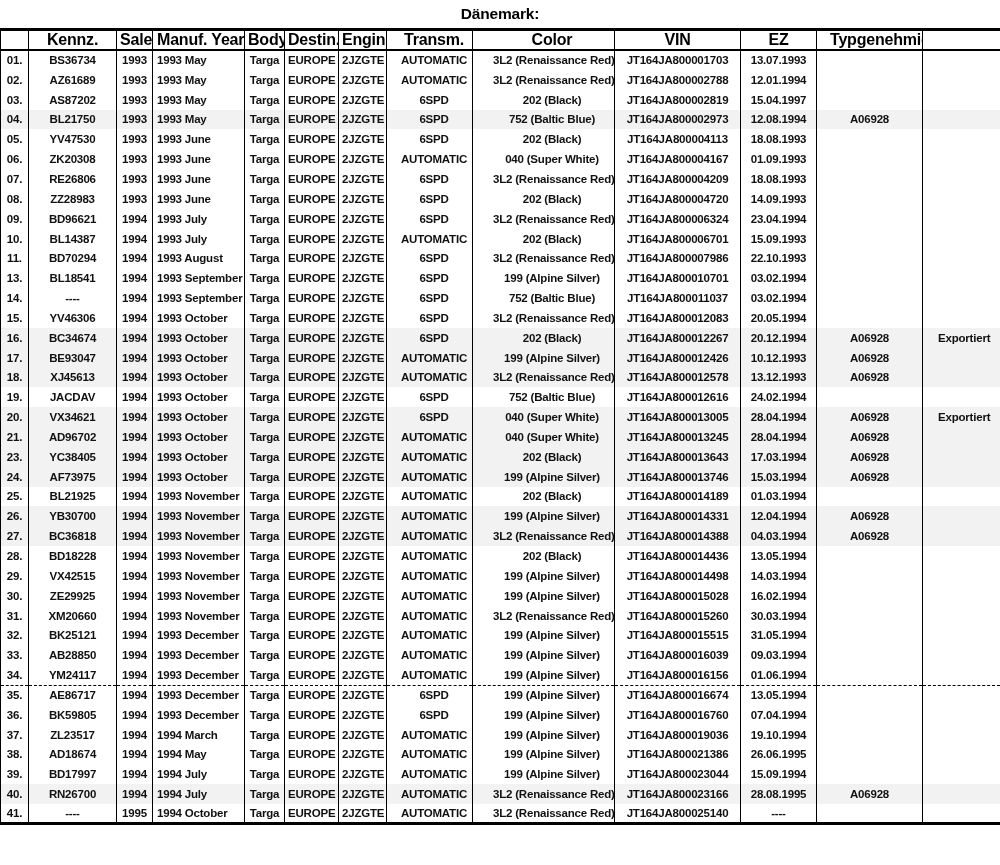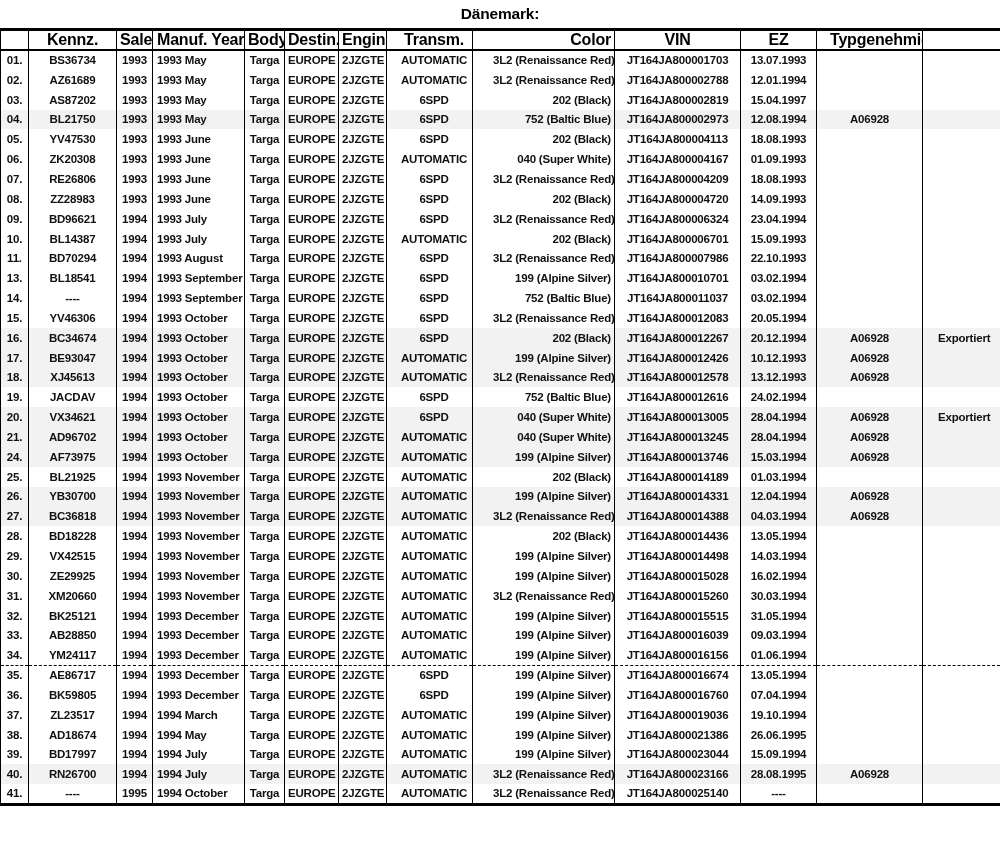--- a/index.html
+++ b/index.html
@@ -27,21 +27,21 @@
 
   
   .col-num            { width:28px;  }
   .col-kennz          { width:88px;  }
   .col-sale           { width:36px;  }
   .col-manuf_year     { width:92px;  text-align:left; padding-left:4px; }
   .col-body           { width:40px;  }
   .col-destin         { width:54px;  }
   .col-engine         { width:48px;  }
   .col-transm         { width:86px;padding-left:12px;  }
-  .col-color          { width:142px; text-align:right; padding-left:20px; }
+  .col-color          { width:142px; text-align:center; padding-left:20px; }
   .col-vin            { width:126px;margin-top:40px; }
   .col-ez             { width:76px;  }
   .col-typgenehmigung { width:106px; }
   .col-note           { width:78px;  text-align:left; padding-left:15px; }
 
   th.col-typgenehmigung { text-align:left; padding-left:13px; }
   td.col-typgenehmigung { text-align:center; }
 
   tr.shaded td { background:#f2f2f2; }
   tr.page-break td { border-bottom:1px dashed #000; }
@@ -366,20 +366,35 @@
         <td class="col-destin">EUROPE</td>
         <td class="col-engine">2JZGTE</td>
         <td class="col-transm">AUTOMATIC</td>
         <td class="col-color">040 (Super White)</td>
         <td class="col-vin">JT164JA800013245</td>
         <td class="col-ez">28.04.1994</td>
         <td class="col-typgenehmigung">A06928</td>
         <td class="col-note"></td>
       </tr>
       <tr class="shaded">
+        <td class="col-num">23.</td>
+        <td class="col-kennz">YC38405</td>
+        <td class="col-sale">1994</td>
+        <td class="col-manuf_year">1993 October</td>
+        <td class="col-body">Targa</td>
+        <td class="col-destin">EUROPE</td>
+        <td class="col-engine">2JZGTE</td>
+        <td class="col-transm">AUTOMATIC</td>
+        <td class="col-color">202 (Black)</td>
+        <td class="col-vin">JT164JA800013643</td>
+        <td class="col-ez">17.03.1994</td>
+        <td class="col-typgenehmigung">A06928</td>
+        <td class="col-note"></td>
+      </tr>
+      <tr class="shaded">
         <td class="col-num">24.</td>
         <td class="col-kennz">AF73975</td>
         <td class="col-sale">1994</td>
         <td class="col-manuf_year">1993 October</td>
         <td class="col-body">Targa</td>
         <td class="col-destin">EUROPE</td>
         <td class="col-engine">2JZGTE</td>
         <td class="col-transm">AUTOMATIC</td>
         <td class="col-color">199 (Alpine Silver)</td>
         <td class="col-vin">JT164JA800013746</td>

